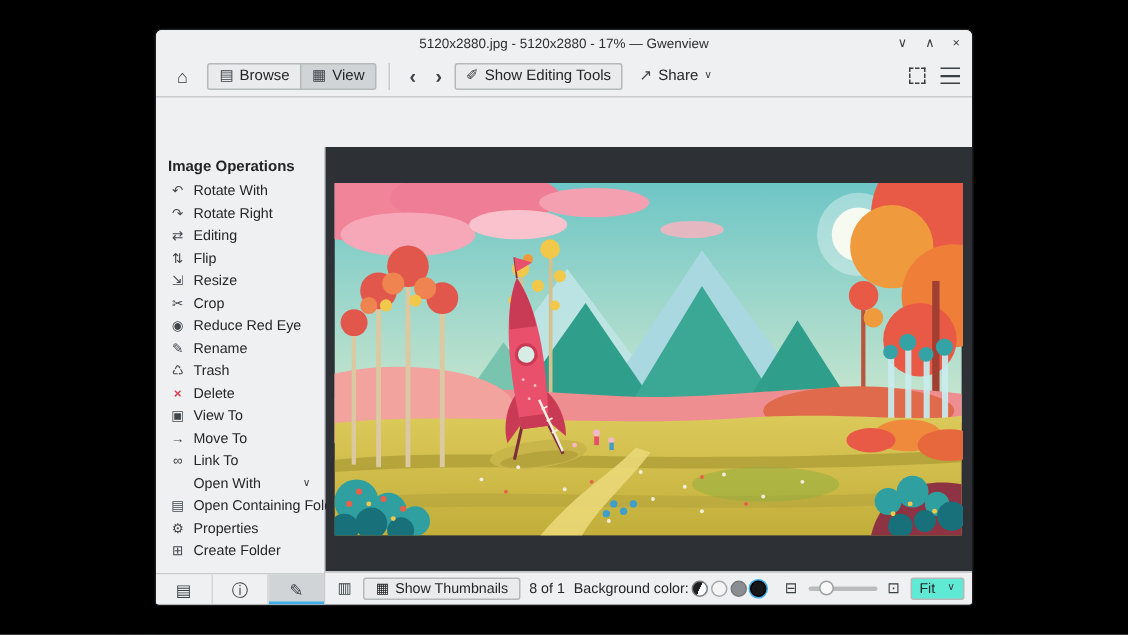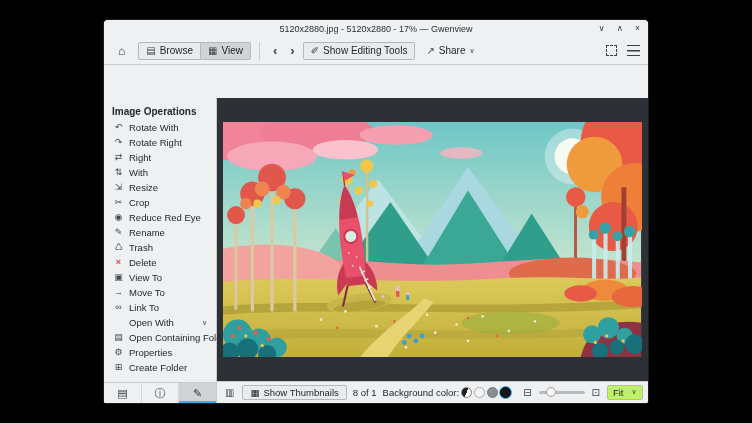--- a/index.html
+++ b/index.html
@@ -58,21 +58,21 @@
   .bg-group{margin-left:auto;display:flex;align-items:center;gap:2px;}
   .swatch{width:11px;height:11px;border-radius:50%;display:inline-block;box-sizing:border-box;}
   .sw-auto{background:linear-gradient(115deg,#1d1f21 50%,#fbfbfb 50%);border:1px solid #7a7d80;}
   .sw-light{background:#f4f4f4;border:1px solid #a8abad;}
   .sw-gray{background:#8a8e92;border:1px solid #77797c;}
   .sw-dark{background:#151719;border:1px solid #000;box-shadow:0 0 0 1px #3daee9;}
   .zoom-group{display:flex;align-items:center;gap:5px;margin-left:4px;}
   .slider{width:46px;height:3px;background:#b9bcbd;border-radius:2px;position:relative;}
   .slider-thumb{position:absolute;left:7px;top:-4px;width:10px;height:10px;border-radius:50%;
     background:#f8f8f9;border:1px solid #9da0a2;box-sizing:border-box;}
-  .combo{display:flex;align-items:flex-start;gap:8px;border:1px solid #b6b9ba;background:#bef264;border-radius:2px;
+  .combo{display:flex;align-items:flex-start;gap:8px;border:1px solid #b6b9ba;background:#5eead4;border-radius:2px;
     padding:2px 5px;line-height:1;}
 </style>
 </head>
 <body>
 
 <div class="window">
 
   <div class="titlebar">
     <div class="title-text">5120x2880.jpg - 5120x2880 - 17% — Gwenview</div>
     <div class="win-controls">
@@ -121,25 +121,25 @@
       <div class="op">
         <span class="ic">↶</span>
         <span>Rotate With</span>
       </div>
       <div class="op">
         <span class="ic">↷</span>
         <span>Rotate Right</span>
       </div>
       <div class="op">
         <span class="ic">⇄</span>
-        <span>Right</span>
+        <span>Editing</span>
       </div>
       <div class="op">
         <span class="ic">⇅</span>
-        <span>With</span>
+        <span>Flip</span>
       </div>
       <div class="op">
         <span class="ic">⇲</span>
         <span>Resize</span>
       </div>
       <div class="op">
         <span class="ic">✂</span>
         <span>Crop</span>
       </div>
       <div class="op">

